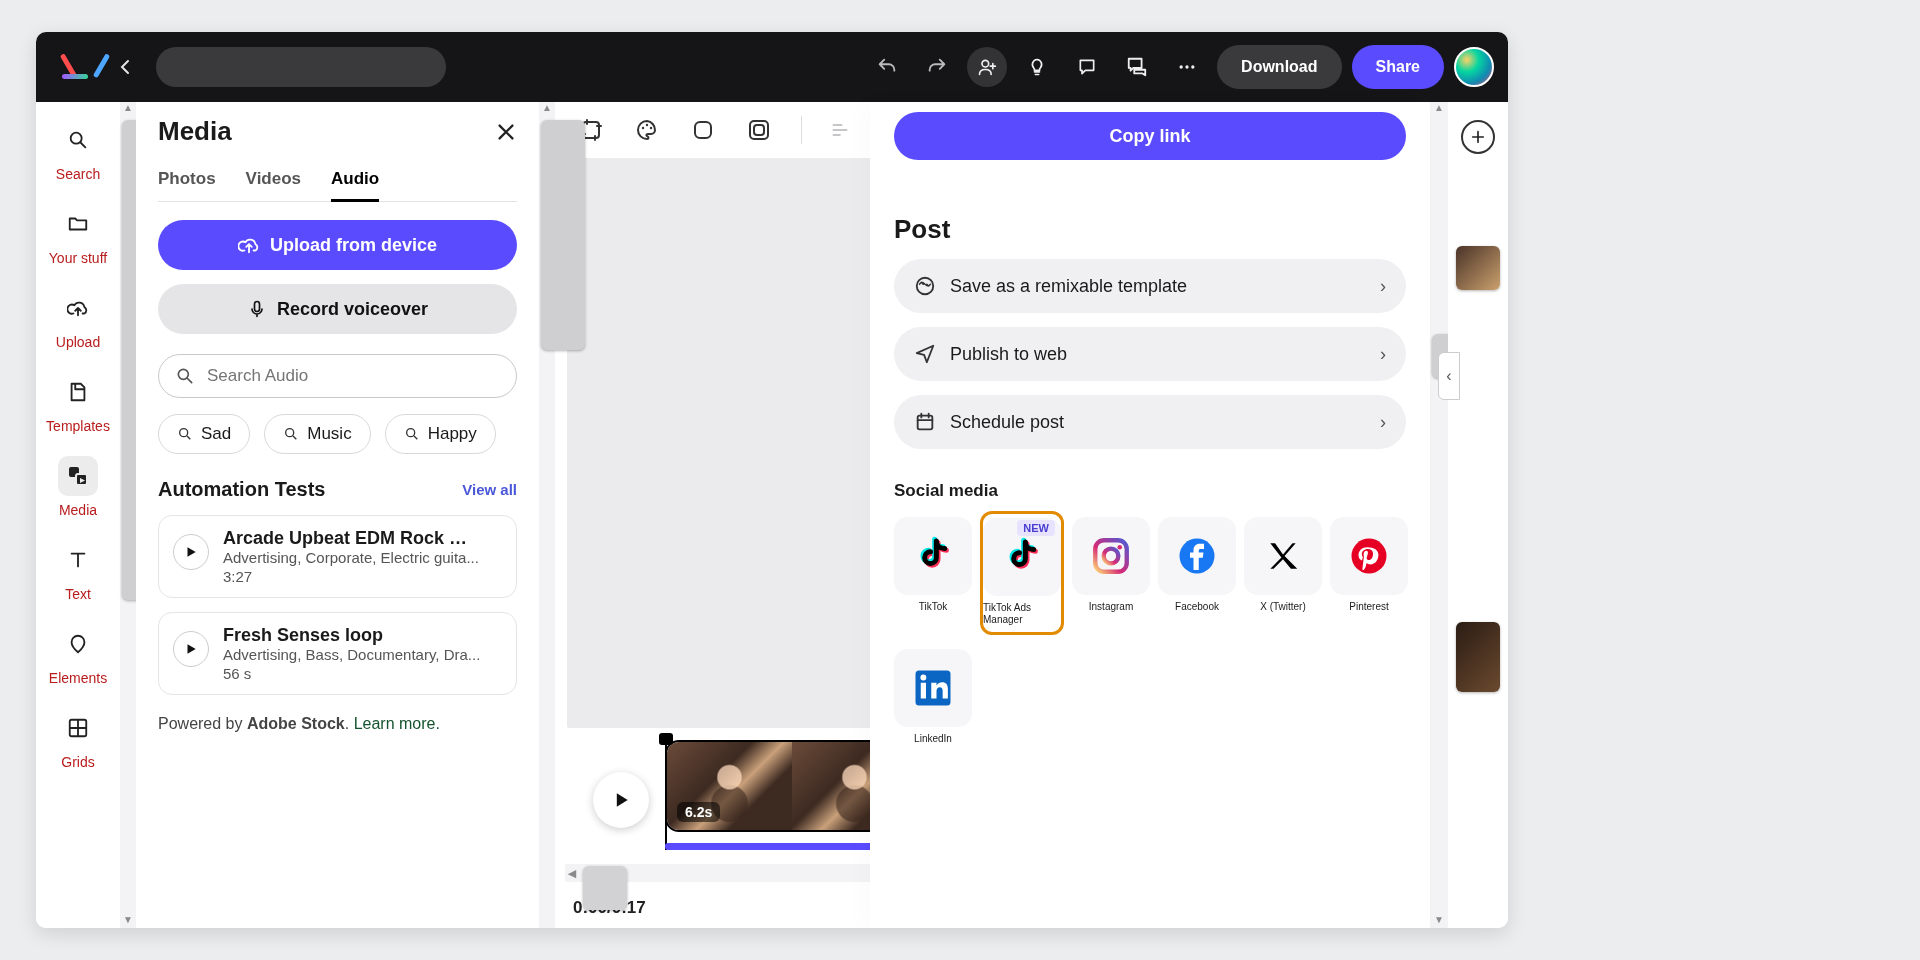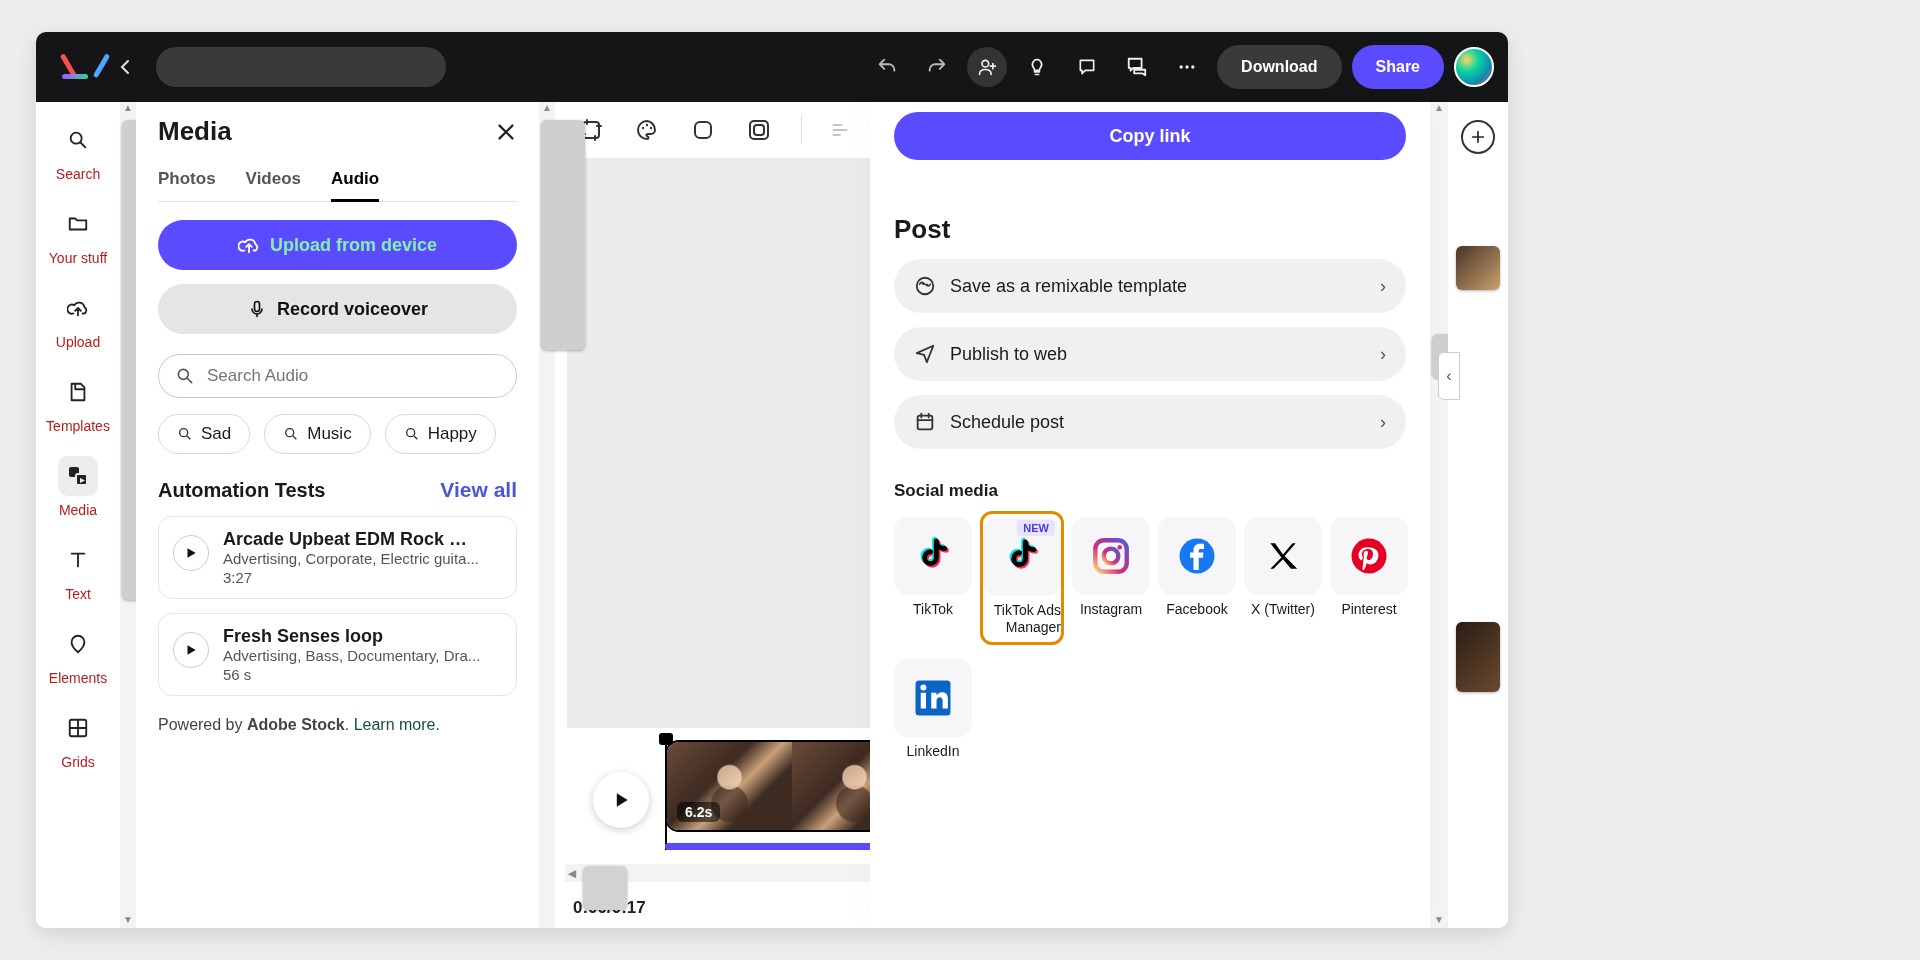--- a/index.html
+++ b/index.html
@@ -53,29 +53,29 @@
 
   
   .mediapanel{background:#fff;display:flex;flex-direction:column;padding:14px 22px 0 22px;overflow:hidden;position:relative;}
   .mhdr{display:flex;align-items:center;justify-content:space-between;}
   .mtitle{font-size:26px;font-weight:700;}
   .close{cursor:pointer;}
   .tabs{display:flex;gap:30px;border-bottom:1px solid #e2e2e4;margin-top:16px;}
   .tab{padding:6px 0 10px 0;font-size:17px;font-weight:600;color:#555;cursor:pointer;}
   .tab.active{color:#000;border-bottom:3px solid #000;margin-bottom:-1px;}
   .bigbtn{margin-top:18px;height:50px;border-radius:25px;display:flex;align-items:center;justify-content:center;gap:10px;font-size:18px;font-weight:600;cursor:pointer;}
-  .bigbtn.accent{background:var(--accent2);color:#86efac;}
+  .bigbtn.accent{background:var(--accent2);color:#ffffff;}
   .bigbtn.grey{background:#e5e5e7;color:#111;margin-top:14px;}
   .searchbox{margin-top:20px;height:44px;border:1.5px solid #c9c9cc;border-radius:22px;display:flex;align-items:center;padding:0 16px;gap:10px;color:#555;}
   .searchbox input{border:none;outline:none;font-size:17px;flex:1;background:transparent;}
   .chips{display:flex;gap:14px;margin-top:16px;}
   .chip{height:40px;border:1.5px solid var(--chip-border);border-radius:20px;display:flex;align-items:center;gap:8px;padding:0 18px;font-size:17px;cursor:pointer;}
   .sectionrow{display:flex;align-items:center;justify-content:space-between;margin-top:24px;}
   .sectiontitle{font-size:20px;font-weight:700;}
-  .viewall{color:#4a57d9;font-size:21px;font-weight:600;cursor:pointer;}
+  .viewall{color:#4a57d9;font-size:15px;font-weight:600;cursor:pointer;}
   .card{border:1.5px solid var(--card-border);border-radius:14px;margin-top:14px;padding:12px 14px;display:flex;gap:14px;align-items:flex-start;cursor:pointer;}
   .play{width:36px;height:36px;border:1.5px solid #ccc;border-radius:50%;display:flex;align-items:center;justify-content:center;flex-shrink:0;margin-top:6px;}
   .ctitle{font-size:18px;font-weight:700;white-space:nowrap;overflow:hidden;text-overflow:ellipsis;max-width:250px;}
   .ctags{font-size:15px;color:#555;white-space:nowrap;overflow:hidden;text-overflow:ellipsis;max-width:260px;}
   .cdur{font-size:15px;color:#555;margin-top:2px;}
   .foot{margin-top:20px;font-size:16px;color:#444;}
   .foot b{font-weight:700;}
   .foot a{color:#14532d;text-decoration:none;cursor:pointer;}
 
   
@@ -105,21 +105,21 @@
   
   .sharepanel{position:absolute;top:70px;right:78px;width:560px;bottom:0;background:#fff;display:flex;flex-direction:column;padding:10px 24px 20px 24px;box-shadow:-8px 0 24px rgba(0,0,0,.02);overflow:hidden;}
   .copylink{height:48px;border-radius:24px;background:var(--accent2);color:#fff;display:flex;align-items:center;justify-content:center;font-size:18px;font-weight:600;cursor:pointer;margin-bottom:26px;}
   .posttitle{font-size:26px;font-weight:700;margin:28px 0 14px 0;}
   .row{height:54px;background:var(--row-bg);border-radius:27px;display:flex;align-items:center;padding:0 20px;gap:14px;font-size:18px;margin-bottom:14px;cursor:pointer;}
   .row .chev{margin-left:auto;color:#555;}
   .socialtitle{font-size:17px;font-weight:700;margin-top:18px;}
   .grid{display:grid;grid-template-columns:repeat(6,1fr);gap:8px;margin-top:10px;}
   .social{display:flex;flex-direction:column;align-items:center;gap:6px;cursor:pointer;padding:6px 0;}
   .sicon{width:78px;height:78px;border-radius:14px;background:#f6f6f8;display:flex;align-items:center;justify-content:center;}
-  .slabel{font-size:14px;text-align:right;line-height:1.2;}
+  .slabel{font-size:10px;text-align:left;line-height:1.2;}
   .highlight{border:3px solid #e38b00;border-radius:12px;padding:4px 0 6px 0;position:relative;}
   .newbadge{position:absolute;top:6px;right:6px;background:#e7e3ff;color:#4b3ecf;font-size:11px;font-weight:700;padding:2px 6px;border-radius:4px;}
 
   
   .rstrip{background:#fff;display:flex;flex-direction:column;align-items:center;padding-top:18px;gap:16px;position:relative;}
   .addbtn{width:34px;height:34px;border:2px solid #333;border-radius:50%;display:flex;align-items:center;justify-content:center;cursor:pointer;}
   .thumb{width:44px;height:44px;border-radius:6px;background:linear-gradient(135deg,#4a3328,#caa06d);box-shadow:0 1px 3px rgba(0,0,0,.3);}
   .thumb.t2{background:linear-gradient(135deg,#2a1c14,#6b4a2e);}
   .flyout{position:absolute;top:250px;left:-10px;width:22px;height:48px;border:1px solid #ccc;border-radius:6px 0 0 6px;background:#fff;display:flex;align-items:center;justify-content:center;color:#555;}
 

